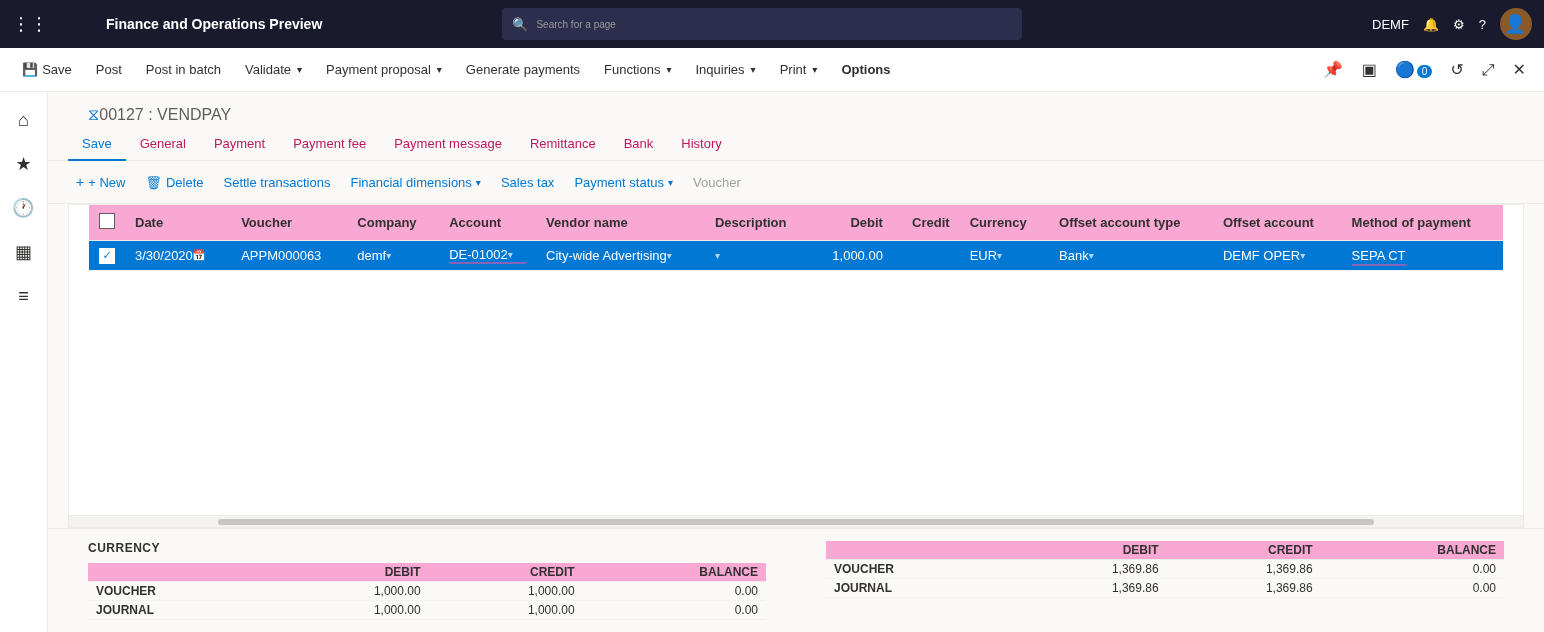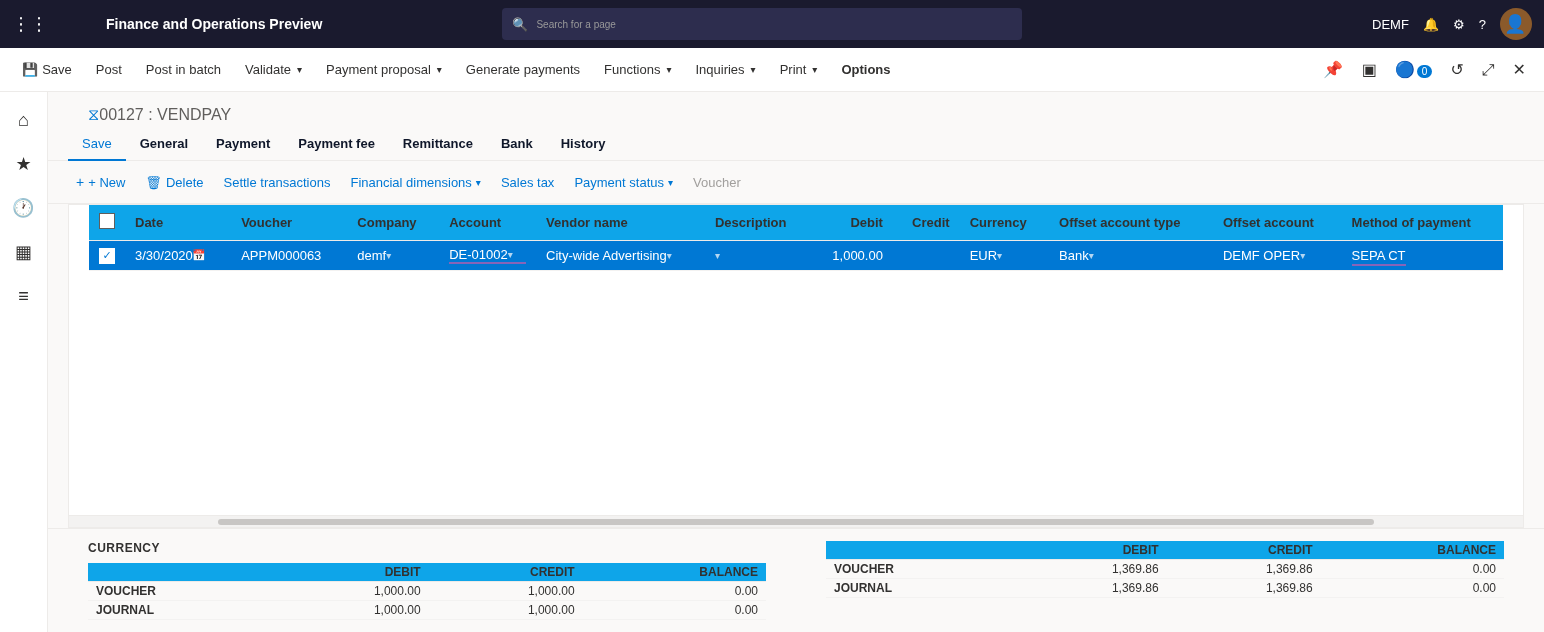--- a/index.html
+++ b/index.html
@@ -122,24 +122,23 @@
       display: flex;
       gap: 0;
       border-bottom: 1px solid #edebe9;
       background: #faf9f8;
       padding: 0 20px;
     }
     .tab {
       padding: 8px 14px;
       font-size: 13px;
       cursor: pointer;
-      color: #0f172a;
+      color: #be185d;
       border-bottom: 2px solid transparent;
       margin-bottom: -1px;
-      font-weight: bold;
     }
     .tab.active { color: #0078d4; border-bottom: 2px solid #0078d4; font-weight: 500; }
 
     
     .toolbar {
       display: flex;
       align-items: center;
       padding: 8px 20px;
       gap: 4px;
       background: #faf9f8;
@@ -170,21 +169,21 @@
       background: #ffffff;
       margin: 0 20px;
       border: 1px solid #edebe9;
     }
     table {
       width: 100%;
       border-collapse: collapse;
       font-size: 13px;
     }
     thead th {
-      background: #0ea5e9;
+      background: #f9a8d4;
       border-bottom: 1px solid #edebe9;
       padding: 8px 10px;
       text-align: left;
       font-weight: 600;
       color: #323130;
       white-space: nowrap;
       position: sticky;
       top: 0;
       z-index: 1;
     }
@@ -344,20 +343,21 @@
         <span style="color:#0078d4; font-size:16px;">⧖</span>
         <span style="font-size:16px; color:#605e5c;">00127 : VENDPAY</span>
       </div>
     </div>
 
     <div class="tabs">
       <div class="tab active">Save</div>
       <div class="tab">General</div>
       <div class="tab">Payment</div>
       <div class="tab">Payment fee</div>
+      <div class="tab">Payment message</div>
       <div class="tab">Remittance</div>
       <div class="tab">Bank</div>
       <div class="tab">History</div>
     </div>
 
     <div class="toolbar">
       <button class="toolbar-btn">
         <span style="font-size:14px;">+</span>
         <span>+ New</span>
       </button>

